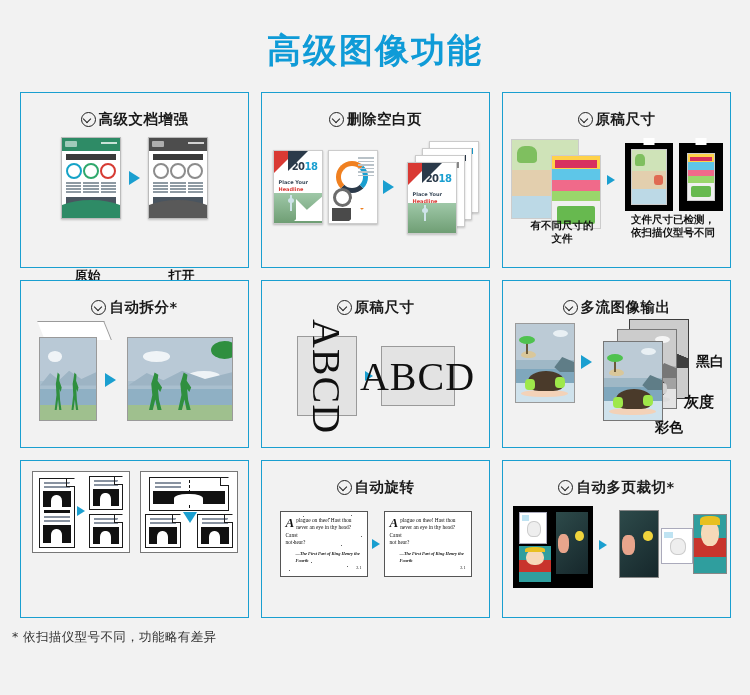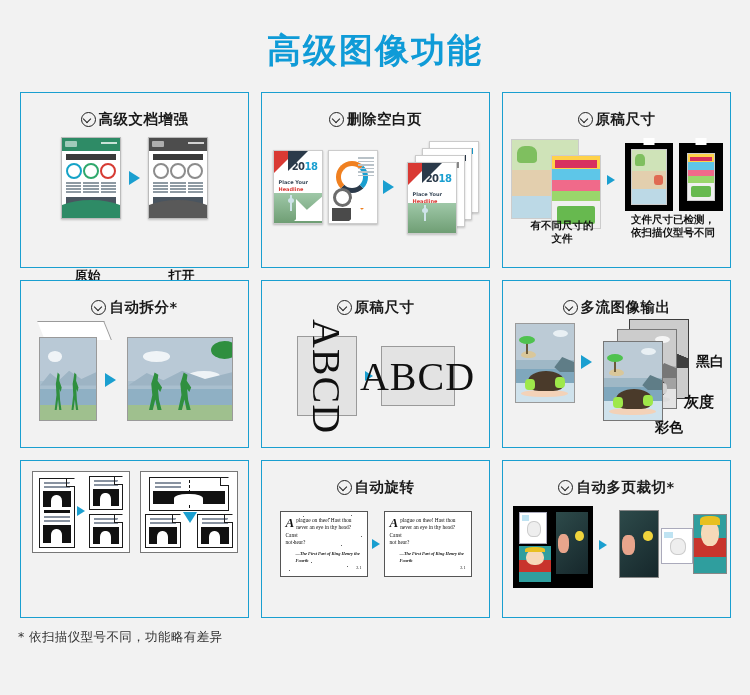--- a/index.html
+++ b/index.html
@@ -202,21 +202,21 @@
   .photo-girl:before{content:"";position:absolute;left:22%;top:10%;width:56%;height:44%;background:#f6d9b8;border-radius:45%;}
   .photo-girl:after{content:"";position:absolute;left:18%;top:2%;width:64%;height:16%;background:#e8c020;border-radius:40% 40% 0 0;}
   .photo-dark{background:linear-gradient(135deg,#2d4a4a,#16272b);position:relative;overflow:hidden;}
   .photo-dark:before{content:"";position:absolute;left:6%;top:36%;width:34%;height:30%;background:#e8a58c;border-radius:40%;}
   .photo-dark:after{content:"";position:absolute;right:14%;top:30%;width:26%;height:16%;background:#f0d43c;border-radius:50%;}
   .photo-cat{background:#fff;border:1px solid #aab;position:relative;overflow:hidden;}
   .photo-cat:before{content:"";position:absolute;left:26%;top:26%;width:48%;height:46%;background:#eee;border-radius:44% 44% 40% 40%;border:1px solid #ccc;}
   .photo-cat:after{content:"";position:absolute;left:6%;top:8%;width:30%;height:18%;background:#bfe3f2;}
 
   .footnote{
-    position:absolute;left:18px;top:629px;
+    position:absolute;left:12px;top:629px;
     font-size:12.5px;color:#333;letter-spacing:.4px;
   }
 </style>
 </head>
 <body>
 
 <div class="page">
 
   <div class="page-title">高级图像功能</div>
 

